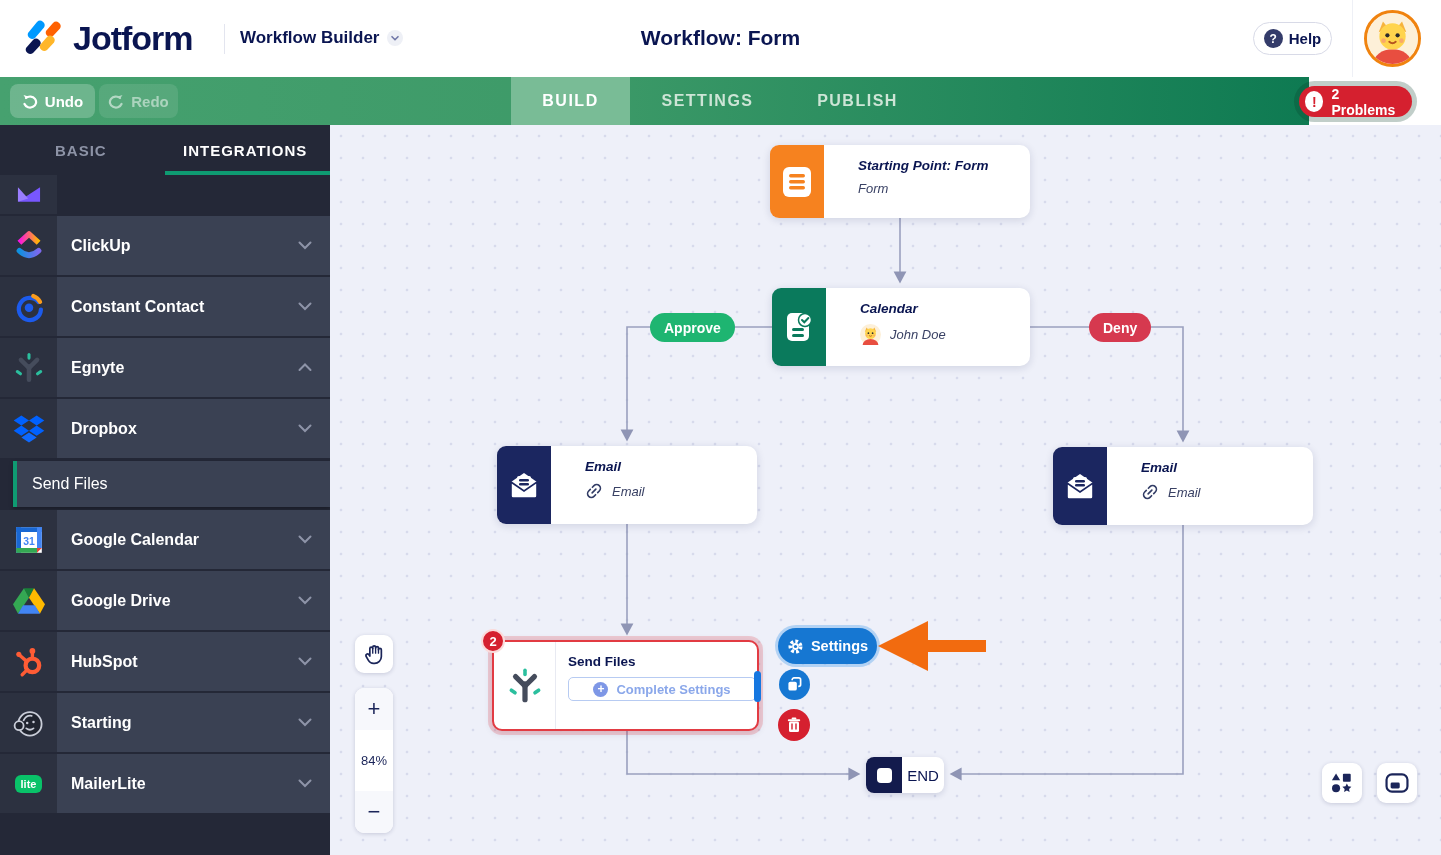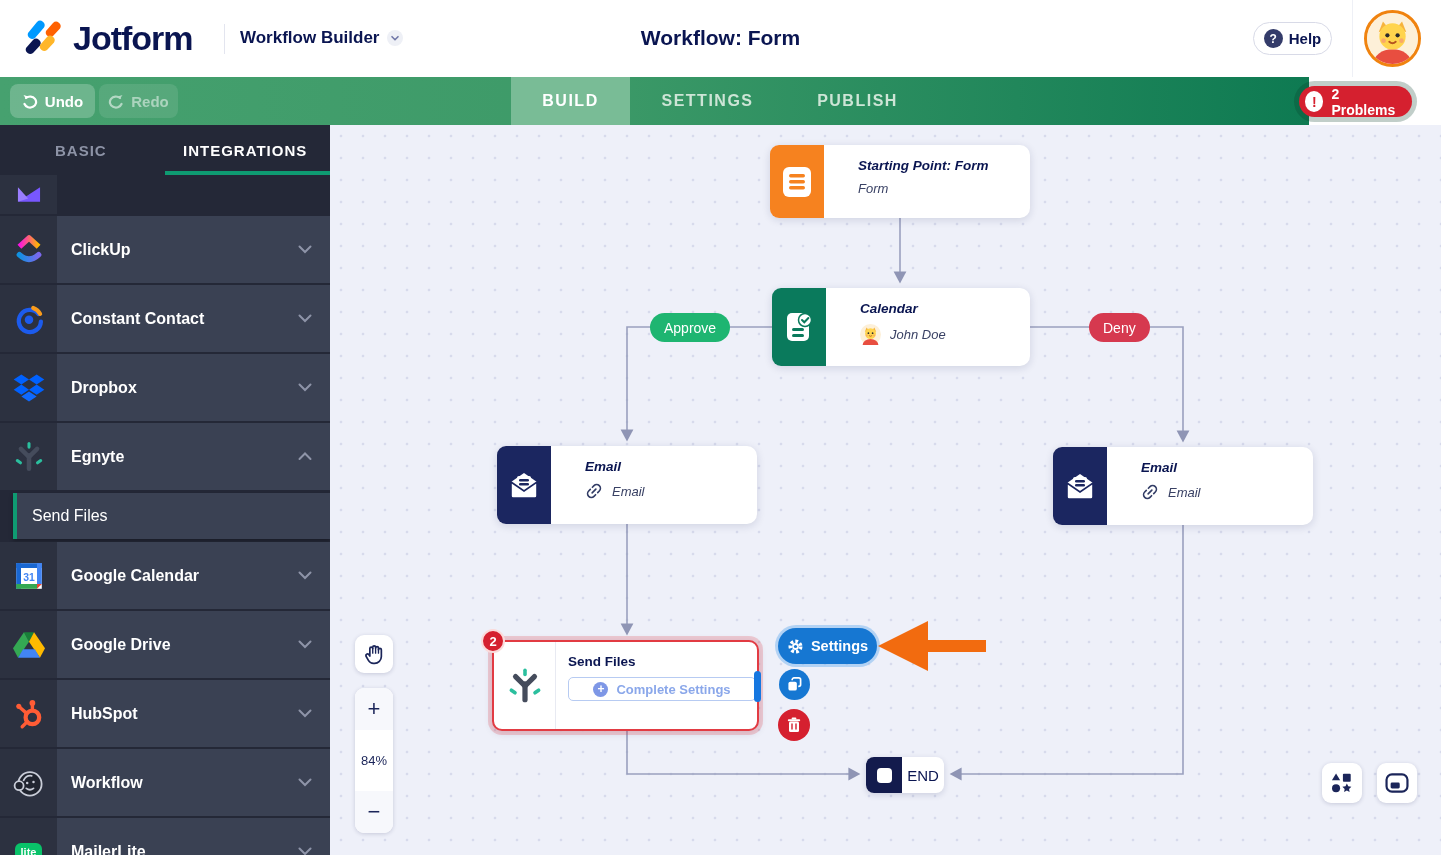--- a/index.html
+++ b/index.html
@@ -34,39 +34,39 @@
   .problems .excl { width:21px; height:21px; border-radius:50%; background:#fff; color:#d5202f; font-weight:bold; font-size:14px; display:flex; align-items:center; justify-content:center; }
   .problems .ptxt { color:#fff; font-weight:bold; font-size:14px; }
 
   
   .sidebar { position:absolute; left:0; top:125px; width:330px; height:730px; background:#242837; overflow:hidden; z-index:20; }
   .side-tabs { position:relative; height:50px; display:flex; align-items:center; background:#242837; }
   .side-tab { font-size:15px; font-weight:bold; letter-spacing:1px; cursor:pointer; }
   .side-tab.basic { position:absolute; left:55px; color:#8d93a6; }
   .side-tab.integrations { position:absolute; left:183px; color:#fff; }
   .side-underline { position:absolute; left:165px; bottom:0; width:165px; height:4px; background:#0f9b72; }
-  .srow { display:flex; height:67px; margin-bottom:2px; cursor:pointer; }
+  .srow { display:flex; height:59px; margin-bottom:2px; cursor:pointer; }
   .srow.clip { height:39px; }
   .sicon { width:57px; background:#2c3140; display:flex; align-items:center; justify-content:center; flex:none; }
   .slabel { flex:1; background:#3a4153; display:flex; align-items:center; padding:0 18px 0 14px; color:#fff; font-size:16px; font-weight:bold; }
   .slabel span { flex:1; }
   .chev { flex:none; }
   .subrow { height:46px; margin:3px 0 3px 13px; background:#3a4153; border-left:4px solid #0f9b72; display:flex; align-items:center; padding-left:15px; color:#fff; font-size:16px; cursor:pointer; box-shadow:0 2px 4px rgba(0,0,0,.3); }
   .lite-badge { background:#09c269; color:#fff; font-size:11px; font-weight:bold; border-radius:6px; padding:3px 6px; }
 
   
   .canvas { position:absolute; left:330px; top:125px; width:1111px; height:730px; background:#eef0f9;
     background-image:radial-gradient(#d7daec 1.5px, transparent 1.6px); background-size:22px 22px; overflow:hidden; }
   .edges { position:absolute; left:0; top:0; z-index:1; }
   .node { position:absolute; display:flex; background:#fff; border-radius:10px; box-shadow:0 2px 8px rgba(20,30,80,.14); z-index:5; }
   .node .nblock { width:54px; flex:none; border-radius:9px 0 0 9px; display:flex; align-items:center; justify-content:center; }
   .node .nbody { flex:1; padding:13px 14px 10px 34px;font-style:italic; }
   .ntitle { font-size:13.5px; font-weight:bold; color:#0a1551; margin-bottom:8px; }
   .nsub { font-size:13px; color:#394164; display:flex; align-items:center; gap:9px; }
-  .pill { position:absolute; height:29px; border-radius:15px; display:flex; align-items:center; justify-content:center; color:#fff; font-size:14px; font-weight:normal; z-index:6; padding:0 14px; }
+  .pill { position:absolute; height:29px; border-radius:15px; display:flex; align-items:center; justify-content:center; color:#fff; font-size:14px; font-weight:bold; z-index:6; padding:0 14px; }
   .sendfiles { position:absolute; left:162px; top:515px; width:267px; height:91px; background:#fff; border:2px solid #e23b43; border-radius:10px; box-shadow:0 0 0 4px rgba(226,59,67,.22), 0 2px 8px rgba(20,30,80,.14); z-index:6; display:flex; }
   .sendfiles .sf-icon { width:62px; flex:none; display:flex; align-items:center; justify-content:center; border-right:1px solid #e8eaf2; }
   .sendfiles .sf-body { flex:1; padding:12px 10px 9px 12px; }
   .badge2 { position:absolute; left:-13px; top:-13px; width:24px; height:24px; border-radius:50%; background:#d5202f; color:#fff; font-size:13px; font-weight:bold; display:flex; align-items:center; justify-content:center; border:2px solid #fbdada; z-index:7; }
   .complete-btn { margin-top:7px; width:188px; height:24px; border:1px solid #b7cbf2; border-radius:5px; background:#fff; display:flex; align-items:center; justify-content:center; gap:8px; color:#8aa7ea; font-size:13px; font-weight:bold; cursor:pointer; }
   .plus-circ { width:15px; height:15px; border-radius:50%; background:#7e97e6; color:#fff; font-size:12px; display:flex; align-items:center; justify-content:center; }
   .handle { position:absolute; left:424px; top:546px; width:7px; height:31px; border-radius:4px; background:#1677e0; z-index:7; }
   .settings-btn { position:absolute; left:448px; top:503px; width:99px; height:36px; border-radius:18px; background:#1677d2; box-shadow:0 0 0 3px rgba(130,185,240,.55); display:flex; align-items:center; justify-content:center; gap:7px; color:#fff; font-size:14.5px; font-weight:bold; z-index:8; cursor:pointer; }
   .circ-btn { position:absolute; border-radius:50%; display:flex; align-items:center; justify-content:center; z-index:8; cursor:pointer; }
   .copy-btn { left:449px; top:544px; width:31px; height:31px; background:#1677d2; }
@@ -225,46 +225,46 @@
       <div class="slabel">
           <span>Constant Contact</span>
         <svg class="chev" width="14" height="9" viewBox="0 0 14 9">
             <path d="M1.5 1.5 L7 7 L12.5 1.5" stroke="#8e94a8" stroke-width="2" fill="none" stroke-linecap="round"></path>
           </svg>
       </div>
     </div>
 
     <div class="srow">
       <div class="sicon">
+        <svg width="36" height="36" viewBox="0 0 40 40">
+            <use href="#egnyte"></use>
+          </svg>
+      </div>
+      <div class="slabel">
+          <span>Egnyte</span>
+        <svg class="chev" width="14" height="9" viewBox="0 0 14 9">
+            <path d="M1.5 7 L7 1.5 L12.5 7" stroke="#8e94a8" stroke-width="2" fill="none" stroke-linecap="round"></path>
+          </svg>
+      </div>
+    </div>
+
+    <div class="srow">
+      <div class="sicon">
         <svg width="34" height="32" viewBox="0 0 40 36">
           <path d="M11 2 L20 8 L11 14 L2 8 Z" fill="#0061ff"></path>
             <path d="M29 2 L38 8 L29 14 L20 8 Z" fill="#0061ff"></path>
           <path d="M11 14 L20 20 L11 26 L2 20 Z" fill="#0061ff"></path>
             <path d="M29 14 L38 20 L29 26 L20 20 Z" fill="#0061ff"></path>
           <path d="M20 22 L29 28 L20 34 L11 28 Z" fill="#0f6aff"></path>
         </svg>
       </div>
       <div class="slabel">
           <span>Dropbox</span>
         <svg class="chev" width="14" height="9" viewBox="0 0 14 9">
             <path d="M1.5 1.5 L7 7 L12.5 1.5" stroke="#8e94a8" stroke-width="2" fill="none" stroke-linecap="round"></path>
-          </svg>
-      </div>
-    </div>
-
-    <div class="srow">
-      <div class="sicon">
-        <svg width="36" height="36" viewBox="0 0 40 40">
-            <use href="#egnyte"></use>
-          </svg>
-      </div>
-      <div class="slabel">
-          <span>Egnyte</span>
-        <svg class="chev" width="14" height="9" viewBox="0 0 14 9">
-            <path d="M1.5 7 L7 1.5 L12.5 7" stroke="#8e94a8" stroke-width="2" fill="none" stroke-linecap="round"></path>
           </svg>
       </div>
     </div>
 
     <div class="subrow">
       <span>Send Files</span>
     </div>
 
 
     <div class="srow">
@@ -328,21 +328,21 @@
         <svg width="36" height="36" viewBox="0 0 40 40">
           <circle cx="21" cy="21" r="13" fill="#20242f" stroke="#c9cdd8" stroke-width="2"></circle>
           <circle cx="9" cy="23" r="5" fill="#20242f" stroke="#c9cdd8" stroke-width="2"></circle>
           <path d="M14 17 q3 -6 9 -5" stroke="#c9cdd8" stroke-width="2" fill="none" stroke-linecap="round"></path>
           <circle cx="18" cy="20" r="1.4" fill="#c9cdd8"></circle>
             <circle cx="25" cy="19" r="1.4" fill="#c9cdd8"></circle>
           <path d="M17 26 q4 3 8 0" stroke="#c9cdd8" stroke-width="2" fill="none" stroke-linecap="round"></path>
         </svg>
       </div>
       <div class="slabel">
-          <span>Workflow</span>
+          <span>Starting</span>
         <svg class="chev" width="14" height="9" viewBox="0 0 14 9">
             <path d="M1.5 1.5 L7 7 L12.5 1.5" stroke="#8e94a8" stroke-width="2" fill="none" stroke-linecap="round"></path>
           </svg>
       </div>
     </div>
 
     <div class="srow">
       <div class="sicon">
         <span class="lite-badge">lite</span>
       </div>

